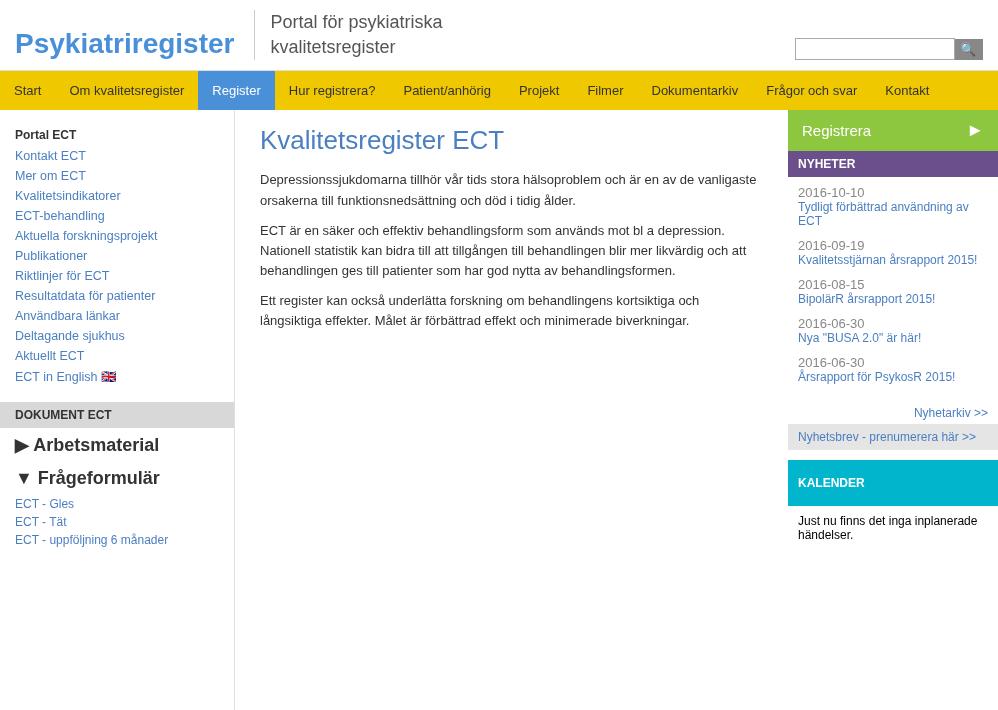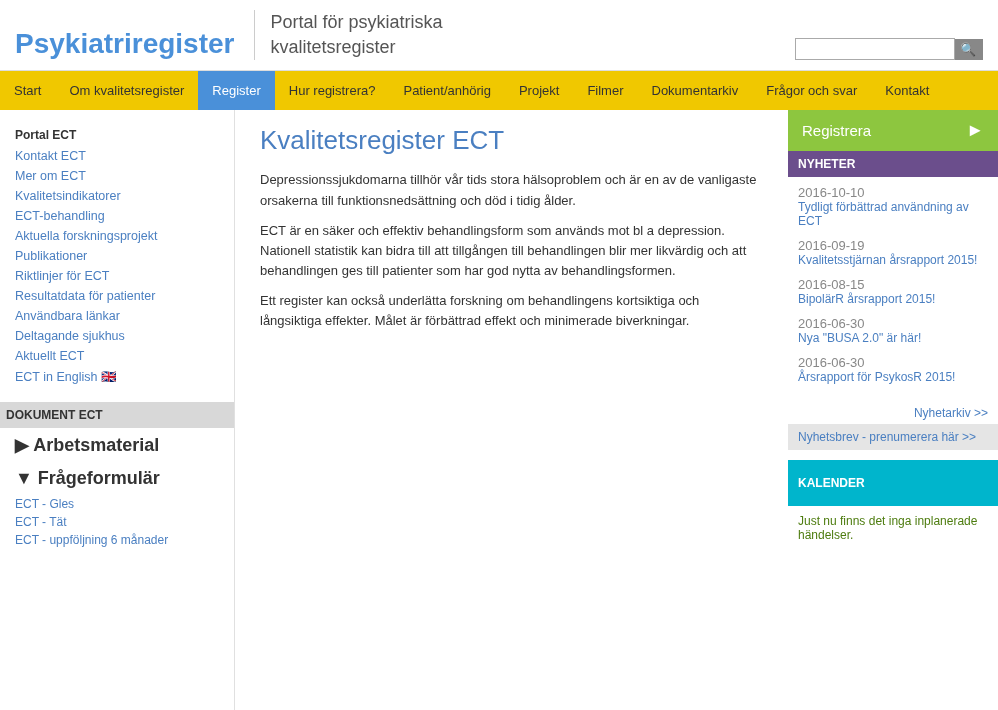--- a/index.html
+++ b/index.html
@@ -18,21 +18,21 @@
     #nav a { padding: 12px 14px; text-decoration: none; color: #333; font-size: 13px; display: block; white-space: nowrap; }
     #nav a.active { background: #4a90d9; color: white; }
 
     
     #main { display: flex; min-height: 600px; }
 
     
     #sidebar { width: 235px; min-width: 235px; padding: 12px 0; border-right: 1px solid #e0e0e0; }
     #sidebar .sidebar-section-title { font-weight: bold; font-size: 12px; color: #333; padding: 6px 15px 4px; }
     #sidebar a { display: block; padding: 3px 15px; text-decoration: none; color: #4a7fc1; font-size: 12.5px; }
-    #sidebar .dokument-section { background: #d8d8d8; padding: 6px 6px; font-weight: bold; font-size: 12px; color: #333; margin-top: 15px; }
+    #sidebar .dokument-section { background: #d8d8d8; padding: 6px 15px; font-weight: bold; font-size: 12px; color: #333; margin-top: 15px; }
     #sidebar .collapsible { padding: 6px 15px; font-size: 18px; color: #333; font-weight: bold; }
     #sidebar .sub-item { padding: 2px 15px; color: #4a7fc1; font-size: 12px; text-decoration: none; display: block; }
 
     
     #content { flex: 1; padding: 15px 25px; }
     #content h1 { font-size: 26px; color: #4a7fc1; font-weight: normal; margin-bottom: 14px; }
     #content p { margin-bottom: 10px; font-size: 13px; line-height: 1.55; color: #333; }
 
     
     #right-panel { width: 210px; min-width: 210px; padding: 0; }
@@ -40,21 +40,21 @@
     #registrera-btn .chevron { font-size: 18px; }
     #nyheter-header { background: #6b4e8c; color: white; padding: 6px 10px; font-size: 12px; font-weight: bold; }
     #nyheter-content { padding: 8px 10px; }
     .news-item { margin-bottom: 10px; }
     .news-date { font-size: 13px; color: #888; }
     .news-link { color: #4a7fc1; text-decoration: none; font-size: 12px; display: block; }
     #nyhetarkiv { text-align: right; padding: 4px 10px; font-size: 12px; }
     #nyhetarkiv a { color: #4a7fc1; text-decoration: none; }
     #nyhetsbrev { background: #e5e5e5; padding: 6px 10px; font-size: 12px; color: #4a7fc1; cursor: pointer; }
     #kalender-header { background: #00b5cc; color: white; padding: 16px 10px; font-size: 12px; font-weight: bold; margin-top: 10px; }
-    #kalender-content { padding: 8px 10px; font-size: 12px; color: #4d7c0f; }
+    #kalender-content { padding: 8px 10px; font-size: 12px; color: #000000; }
   </style>
 </head>
 <body>
 
 <div id="header">
   <div id="logo">Psykiatriregister</div>
   <div id="portal-text">
     <span>Portal för psykiatriska</span><br>
     <span>kvalitetsregister</span>
   </div>

